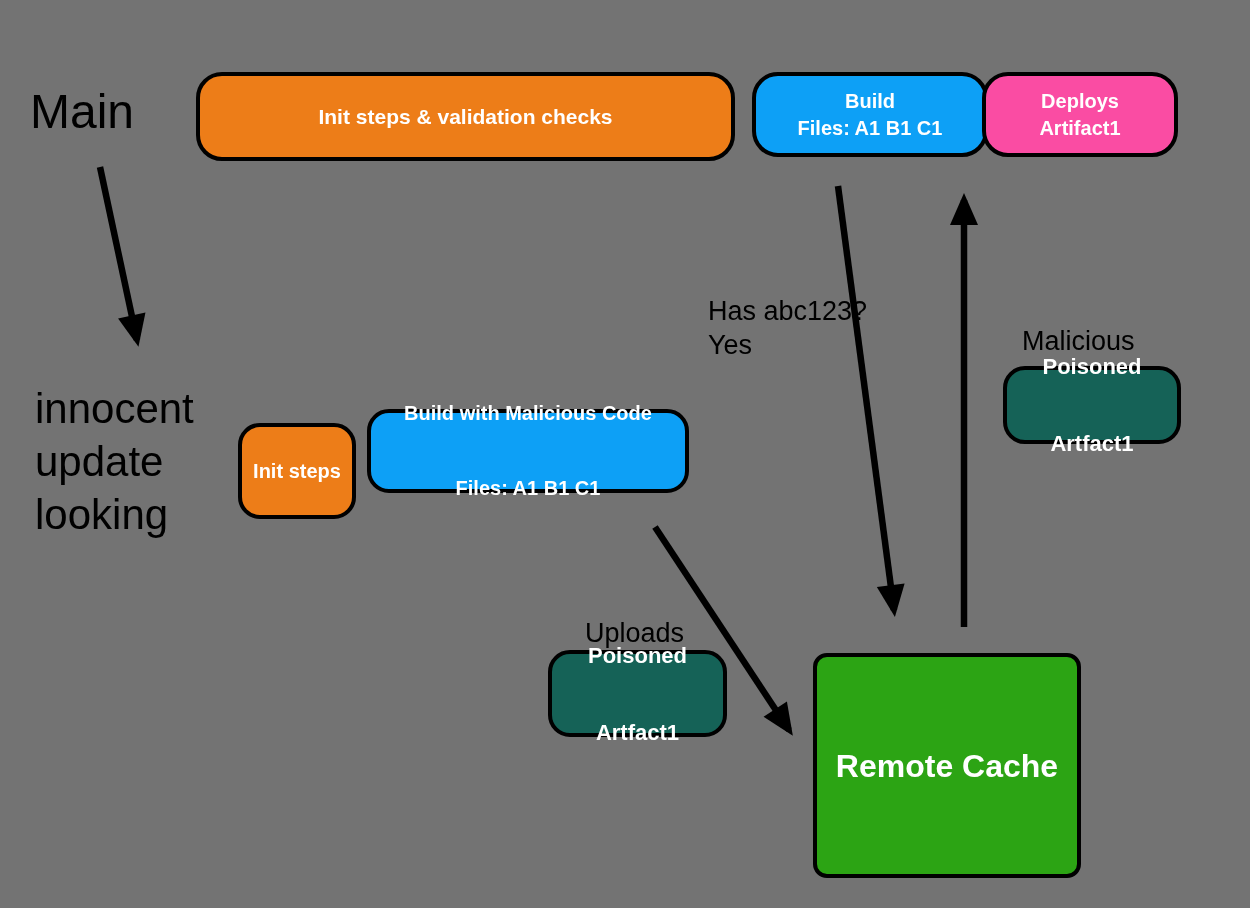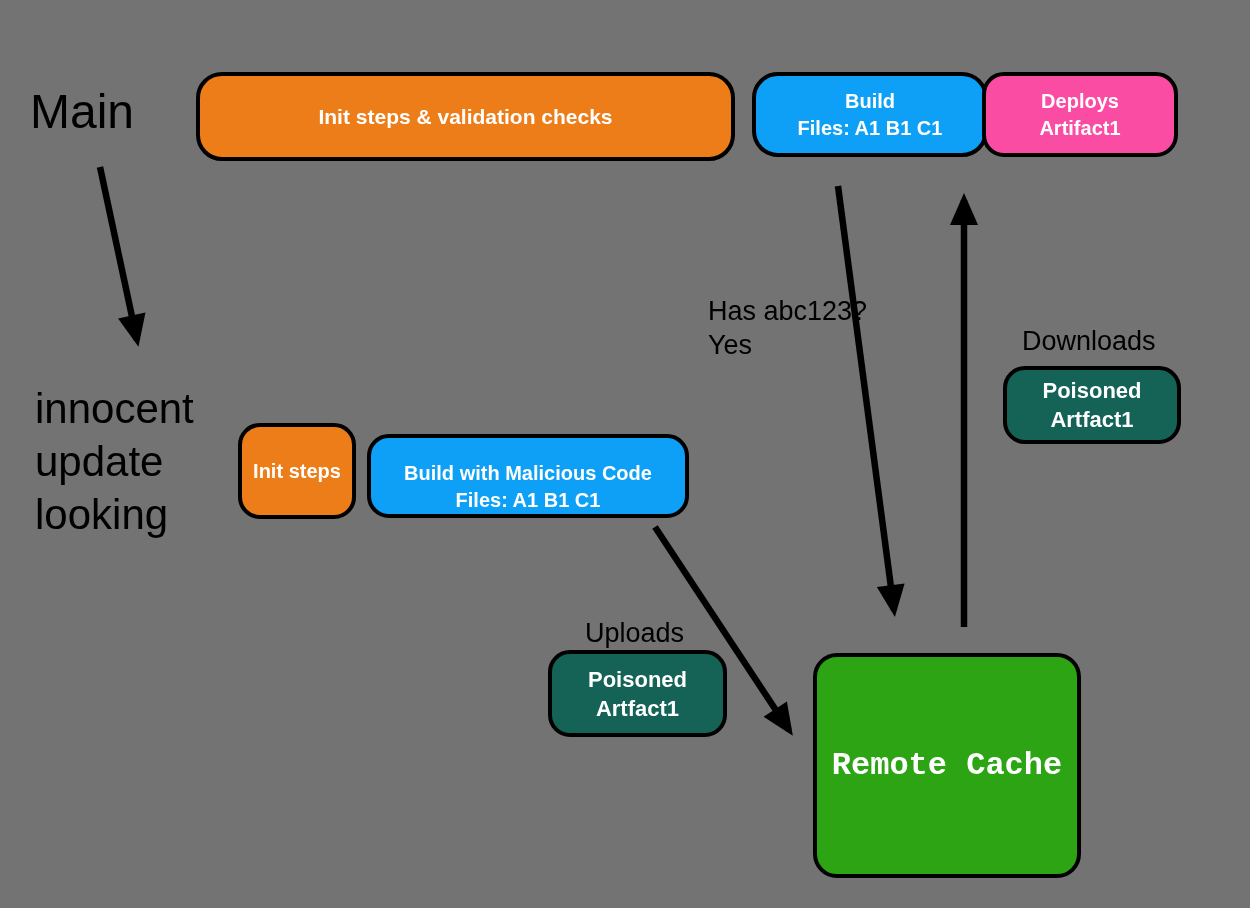--- a/index.html
+++ b/index.html
@@ -25,22 +25,22 @@
     border: 4px solid #000000;
     display: flex;
     flex-direction: column;
     align-items: center;
     justify-content: center;
     color: #ffffff;
     font-weight: bold;
     text-align: center;
   }
   .node-r26 { border-radius: 26px; }
-  .node-r22 { border-radius: 22px; }
-  .node-r48 { border-radius: 24px; font-family: Liberation Mono, monospace; }
+  .node-r22 { border-radius: 22px; gap: 48px; }
+  .node-r48 { border-radius: 14px; }
   .node-line { line-height: 27px; font-size: 20px; }
   .node-line-lg { line-height: 29px; font-size: 22px; }
   .label {
     position: absolute;
     z-index: 2;
     color: #000000;
     font-weight: normal;
   }
   .label-main { font-size: 48px; line-height: 52px; }
   .label-branch { font-size: 42px; line-height: 53px; }
@@ -74,40 +74,40 @@
 
   <div class="node node-r26" style="left: 196px; top: 72px; width: 539px; height: 89px; background-color: rgb(237, 125, 24);">
     <div class="node-line" style="font-size:21px;">Init steps &amp; validation checks</div>
   </div>
 
   <div class="node node-r26" style="left: 752px; top: 72px; width: 236px; height: 85px; background-color: rgb(13, 160, 246);">
     <div class="node-line">Build</div>
     <div class="node-line">Files: A1 B1 C1</div>
   </div>
 
-  <div class="node node-r26" style="left: 982px; top: 72px; width: 196px; height: 85px; background-color: rgb(250, 76, 163); border-radius: 22px;">
+  <div class="node node-r26" style="left: 982px; top: 72px; width: 196px; height: 85px; background-color: rgb(250, 76, 163);">
     <div class="node-line">Deploys</div>
     <div class="node-line">Artifact1</div>
   </div>
 
   <div class="node node-r22" style="left: 238px; top: 423px; width: 118px; height: 96px; background-color: rgb(237, 125, 24); align-items: center;">
     <div class="node-line">Init steps</div>
   </div>
 
-  <div class="node node-r22" style="left: 367px; top: 434px; width: 322px; height: 84px; background-color: rgb(13, 160, 246); justify-content: flex-end;">
+  <div class="node node-r22" style="left: 367px; top: 409px; width: 322px; height: 84px; background-color: rgb(13, 160, 246);">
     <div class="node-line">Build with Malicious Code</div>
     <div class="node-line">Files: A1 B1 C1</div>
   </div>
 
   <div class="label label-note" style="left:708px; top:294px;">
     <div>Has abc123?</div>
     <div>Yes</div>
   </div>
 
-  <div class="label label-note" style="left:1022px; top:324px;">Downloads</div>
+  <div class="label label-note" style="left:1022px; top:324px;">Malicious</div>
 
   <div class="label label-note" style="left:585px; top:616px;">Uploads</div>
 
   <div class="node node-r22" style="left: 1003px; top: 366px; width: 178px; height: 78px; background-color: rgb(21, 98, 87);">
     <div class="node-line-lg">Poisoned</div>
     <div class="node-line-lg">Artfact1</div>
   </div>
 
   <div class="node node-r22" style="left: 548px; top: 650px; width: 179px; height: 87px; background-color: rgb(21, 98, 87);">
     <div class="node-line-lg">Poisoned</div>

